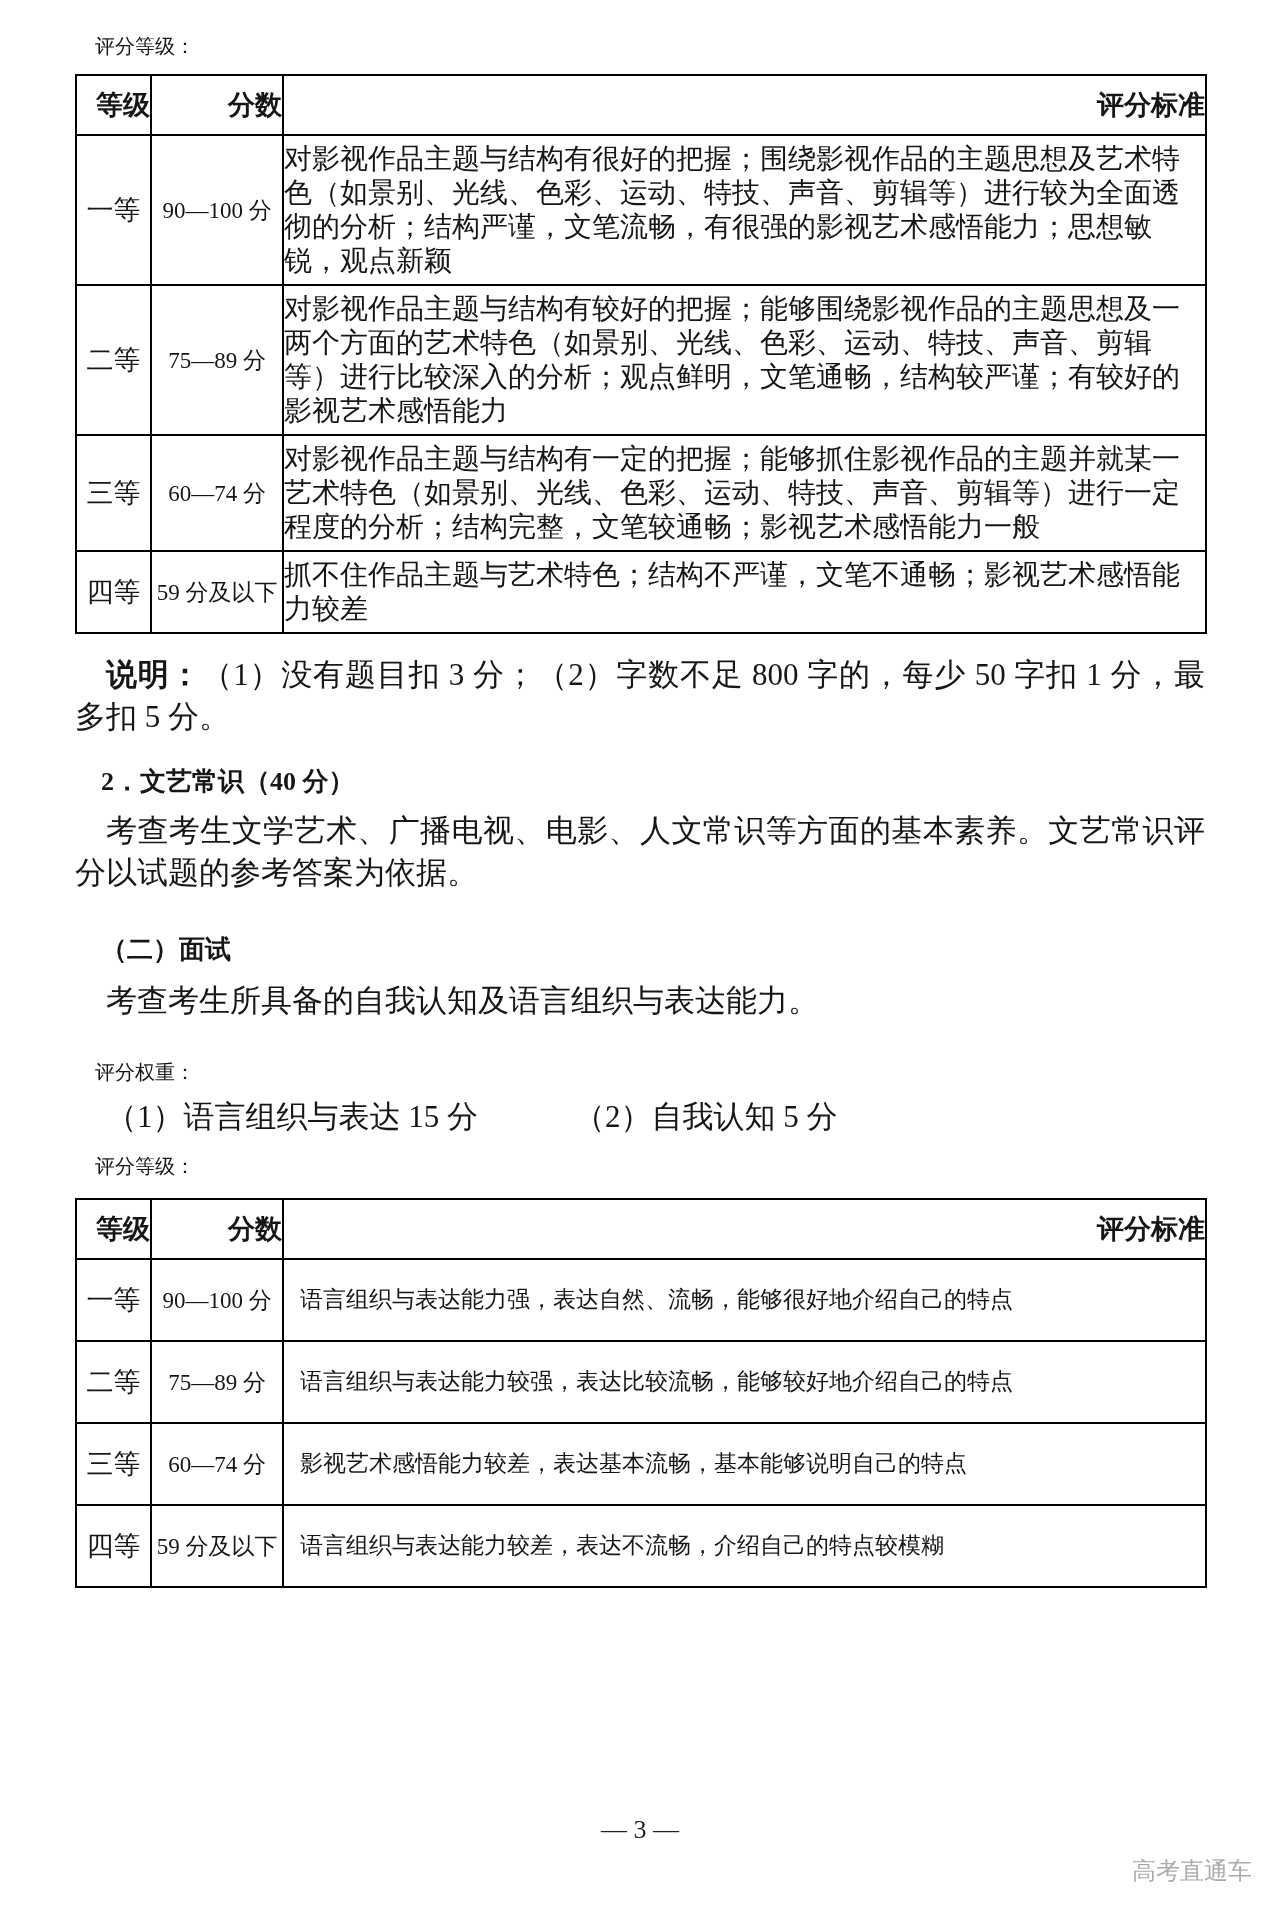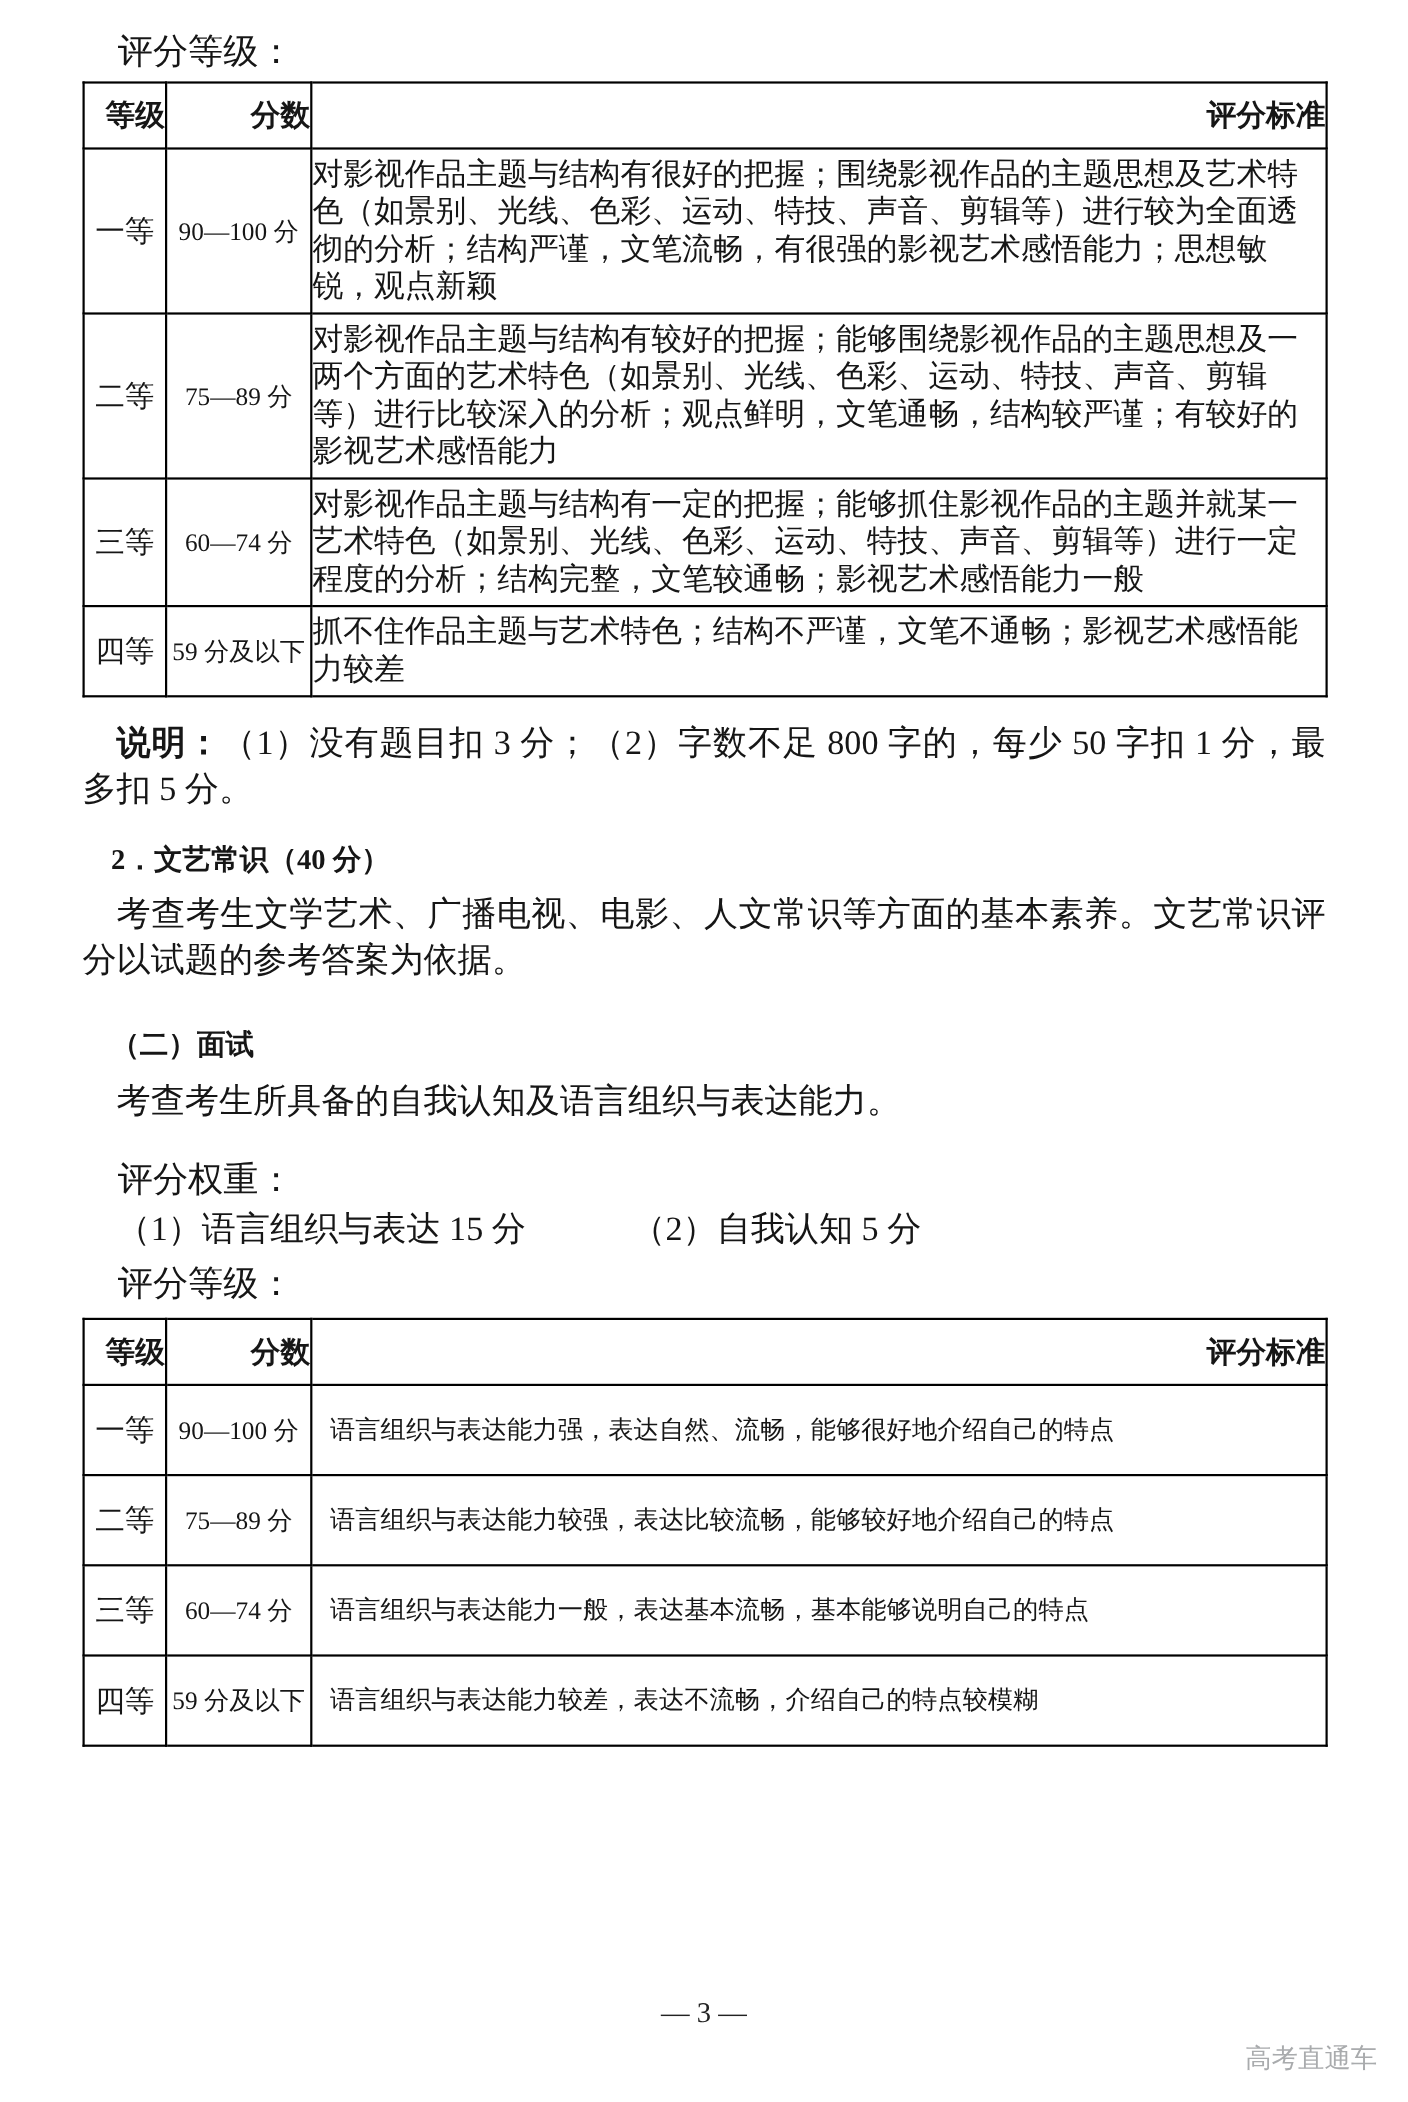--- a/index.html
+++ b/index.html
@@ -12,21 +12,21 @@
     color: #161616;
     overflow: hidden;
   }
   .page {
     position: absolute;
     inset: 0;
     padding: 26px 75px 0 75px;
   }
   
   .label {
-    font-size: 32px;
+    font-size: 20px;
     line-height: 40px;
     text-indent: 1em;
   }
   .label-mb { margin-bottom: 8px; }
 
   
   table {
     width: 1130px;
     border-collapse: collapse;
     table-layout: fixed;
@@ -190,21 +190,21 @@
           <td class="criteria-cell">语言组织与表达能力强，表达自然、流畅，能够很好地介绍自己的特点</td>
         </tr>
         <tr>
           <td class="level-cell">二等</td>
           <td class="score-cell">75—89 分</td>
           <td class="criteria-cell">语言组织与表达能力较强，表达比较流畅，能够较好地介绍自己的特点</td>
         </tr>
         <tr>
           <td class="level-cell">三等</td>
           <td class="score-cell">60—74 分</td>
-          <td class="criteria-cell">语言组织与表达能力一般，表达基本流畅，基本能够说明自己的特点</td>
+          <td class="criteria-cell">影视艺术感悟能力较差，表达基本流畅，基本能够说明自己的特点</td>
         </tr>
         <tr>
           <td class="level-cell">四等</td>
           <td class="score-cell">59 分及以下</td>
           <td class="criteria-cell">语言组织与表达能力较差，表达不流畅，介绍自己的特点较模糊</td>
         </tr>
       </tbody>
     </table>
   </div>
 

